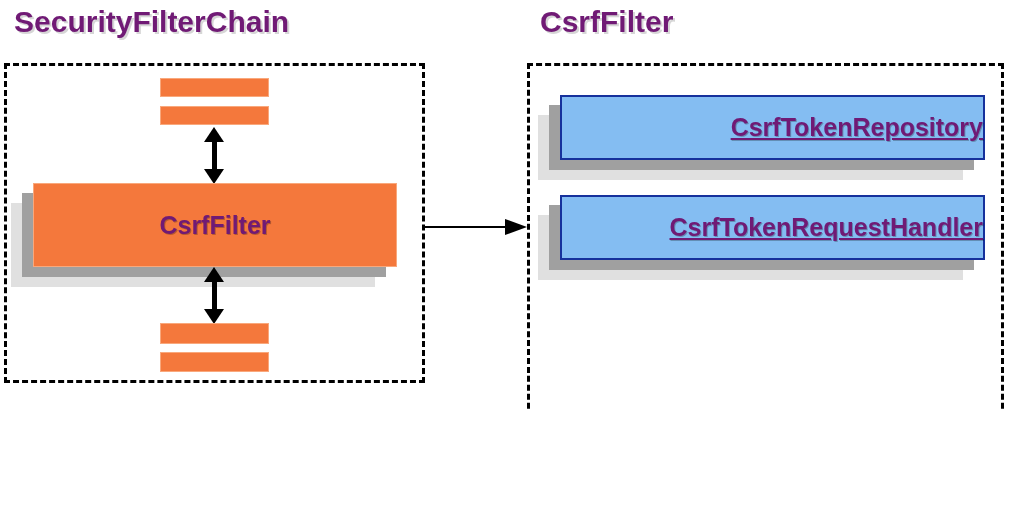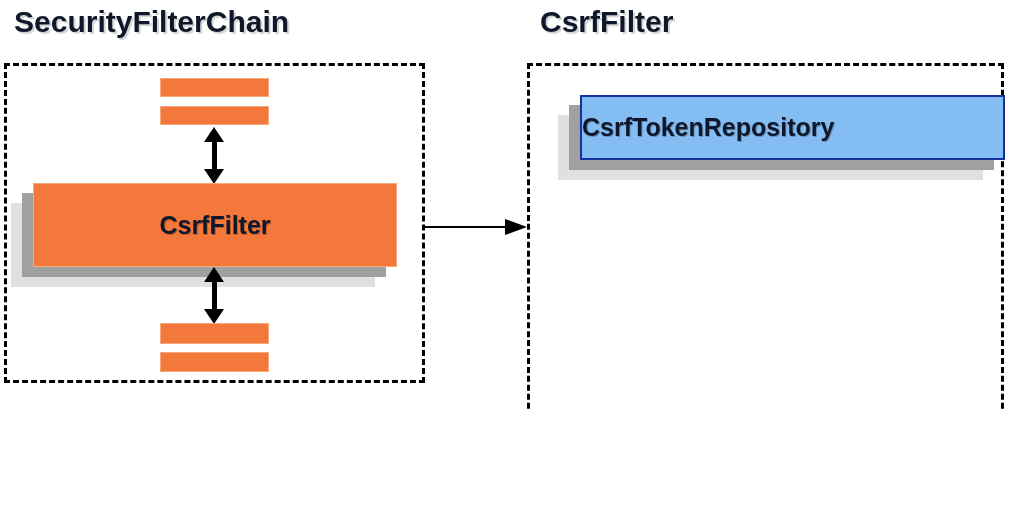--- a/index.html
+++ b/index.html
@@ -3,21 +3,21 @@
 <meta charset="utf-8">
 <style>
   html, body { margin: 0; padding: 0; background: #ffffff; }
   .stage {
     position: relative;
     width: 1010px;
     height: 411px;
     background: #ffffff;
     font-family: "Liberation Sans", "DejaVu Sans", sans-serif;
     font-weight: bold;
-    color: #0f172a;
+    color: #701a75;
     overflow: hidden;
   }
   .panel-title {
     position: absolute;
     font-size: 30px;
     font-weight: bold;
     letter-spacing: 0;
     text-shadow: 2px 2px 0 #d6d6d6;
     white-space: nowrap;
   }
@@ -86,28 +86,29 @@
   .tri-right {
     position: absolute; right: 0; top: 0;
     width: 0; height: 0;
     border-top: 8px solid transparent;
     border-bottom: 8px solid transparent;
     border-left: 22px solid var(--arrow-black);
   }
 
   .comp {
     position: absolute;
-    left: 580px;
+    left: 560px;
     width: 425px; height: 65px;
     box-sizing: border-box;
     background: var(--blue);
     border: 2px solid var(--blue-border);
     box-shadow: -11px 10px 0 var(--shadow-dark), -22px 20px 0 var(--shadow-light);
-    display: flex; align-items: center; justify-content: flex-start;
+    display: flex; align-items: center; justify-content: flex-end;
     font-size: 25px;
+    text-decoration: underline;
   }
   .comp.c1 { top: 95px; }
   .comp.c2 { top: 195px; }
   .comp.c3 { top: 295px; }
   .comp.c4 { top: 394px; }
 </style>
 </head>
 <body>
 
 <div class="stage">
@@ -144,16 +145,19 @@
   </div>
 
   <div class="panel-title right">CsrfFilter</div>
 
   <div class="dashed-box right"></div>
 
   <div class="comp c1">
     <span class="node-label">CsrfTokenRepository</span>
   </div>
 
+  <div class="comp c2">
+    <span class="node-label">CsrfTokenRequestHandler</span>
+  </div>
 
 
 
 </div>
 
 </body></html>

